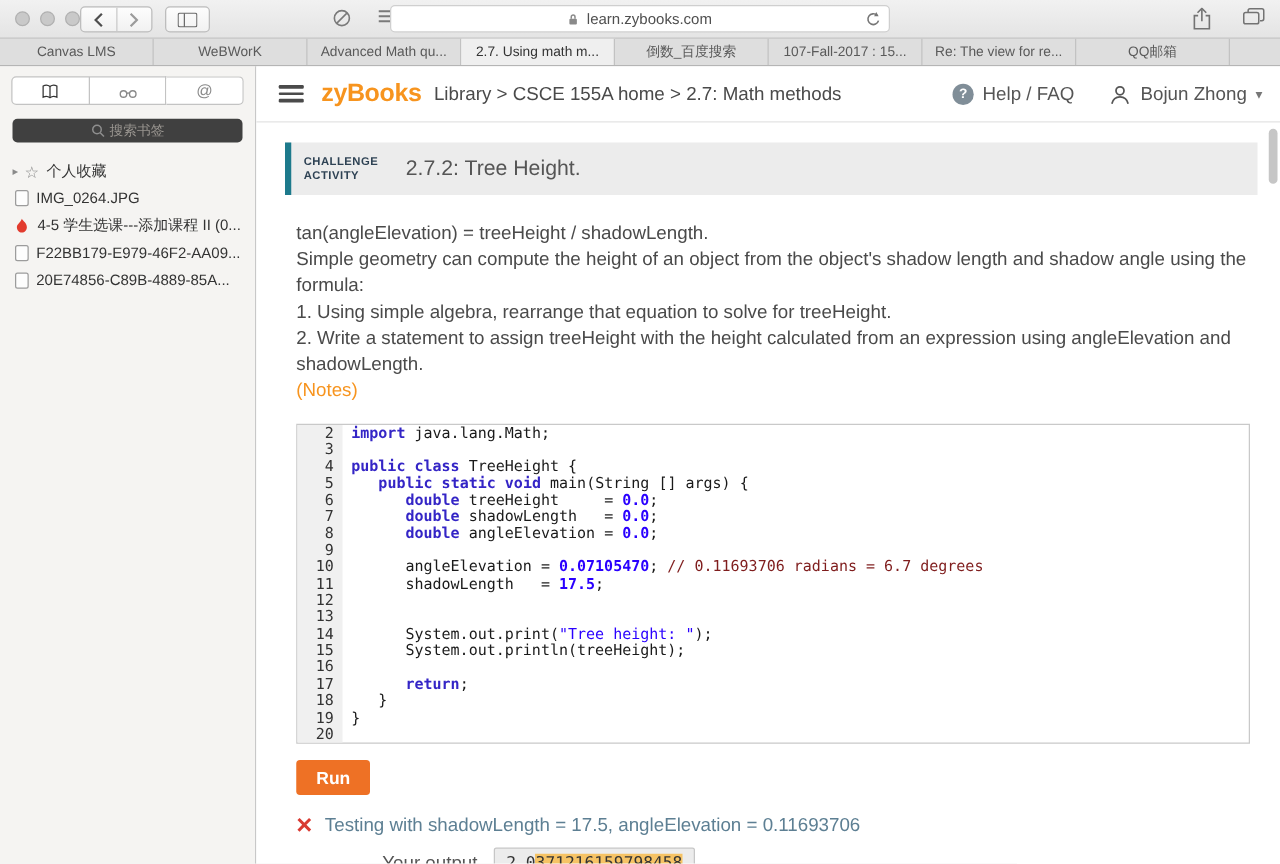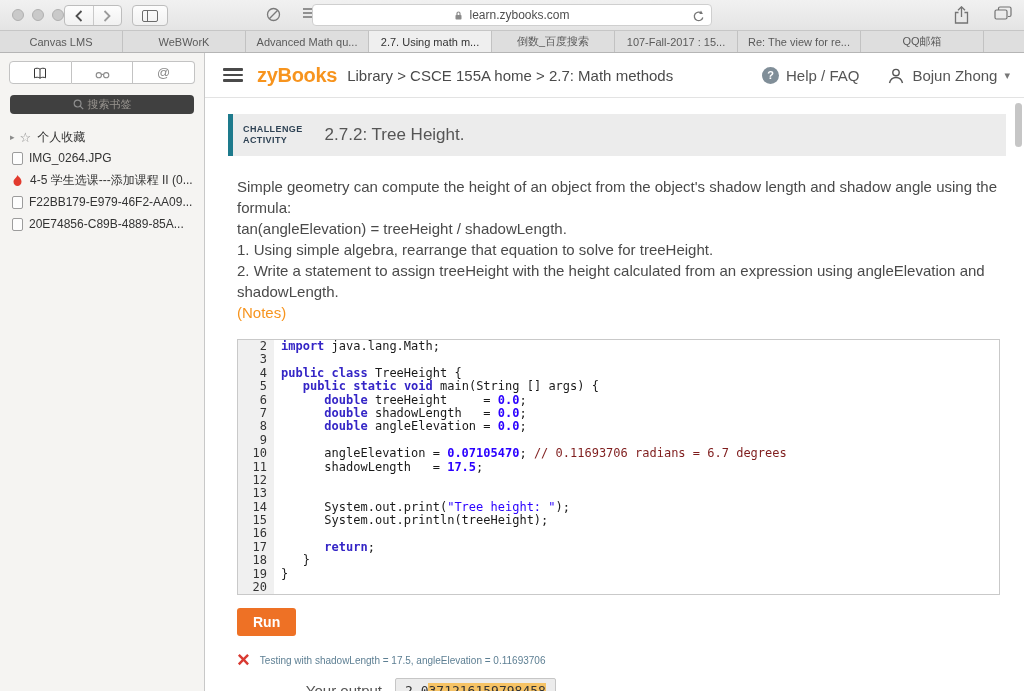--- a/index.html
+++ b/index.html
@@ -98,21 +98,21 @@
   .tok-c { color: #7f1d1d; }
   .tok-m { color: #8fa8bd; }
   .tok-sel { background: #b5d7fb; border-radius: 2px; }
 
   .run { margin: 13px 0 0 32px; padding: 6px 16px; background: #ee7125; color: #fff;
     font-size: 14px; font-weight: bold; border: none; border-radius: 3px; cursor: pointer;
     font-family: "Liberation Sans", sans-serif; display: inline-block; }
 
   .test-row { margin: 15px 0 0 32px; display: flex; align-items: center; gap: 10px; }
   .x { color: #d93a32; font-size: 22px; font-weight: bold; line-height: 18px; }
-  .msg { font-size: 10px; color: #5d7f93; }
+  .msg { font-size: 15px; color: #5d7f93; }
 
   .out-row { display: flex; align-items: center; margin: 9px 0 0 32px; }
   .out-label { width: 145px; text-align: right; font-size: 15px; color: #555; margin-right: 13px; flex: none; }
   .out-box { background: #ececec; border: 1px solid #c6c6c6; border-radius: 2px; padding: 4px 9px;
     font-family: "DejaVu Sans Mono", monospace; font-size: 13px; color: #333; }
   .out-box .hl { background: #f6c365; }
 
   .page-scrollbar { position: absolute; top: 50px; right: 2px; width: 7px; height: 44px;
     background: #c6c6c6; border-radius: 4px; }
 </style>
@@ -281,22 +281,22 @@
       <div class="content">
         <div class="strip">
           <div class="badge">
             <div>CHALLENGE</div>
             <div>ACTIVITY</div>
           </div>
           <div class="strip-title">2.7.2: Tree Height.</div>
         </div>
 
         <div class="instructions">
+            <div>tan(angleElevation) = treeHeight / shadowLength.</div>
             <div>Simple geometry can compute the height of an object from the object's shadow length and shadow angle using the formula:</div>
-            <div>tan(angleElevation) = treeHeight / shadowLength.</div>
             <div>1. Using simple algebra, rearrange that equation to solve for treeHeight.</div>
             <div>2. Write a statement to assign treeHeight with the height calculated from an expression using angleElevation and shadowLength.</div>
           </div>
         <div class="notes">(Notes)</div>
 
         <div class="editor">
           <div class="gutter">
               <div class="g-line">2</div>
               <div class="g-line">3</div>
               <div class="g-line">4</div>

